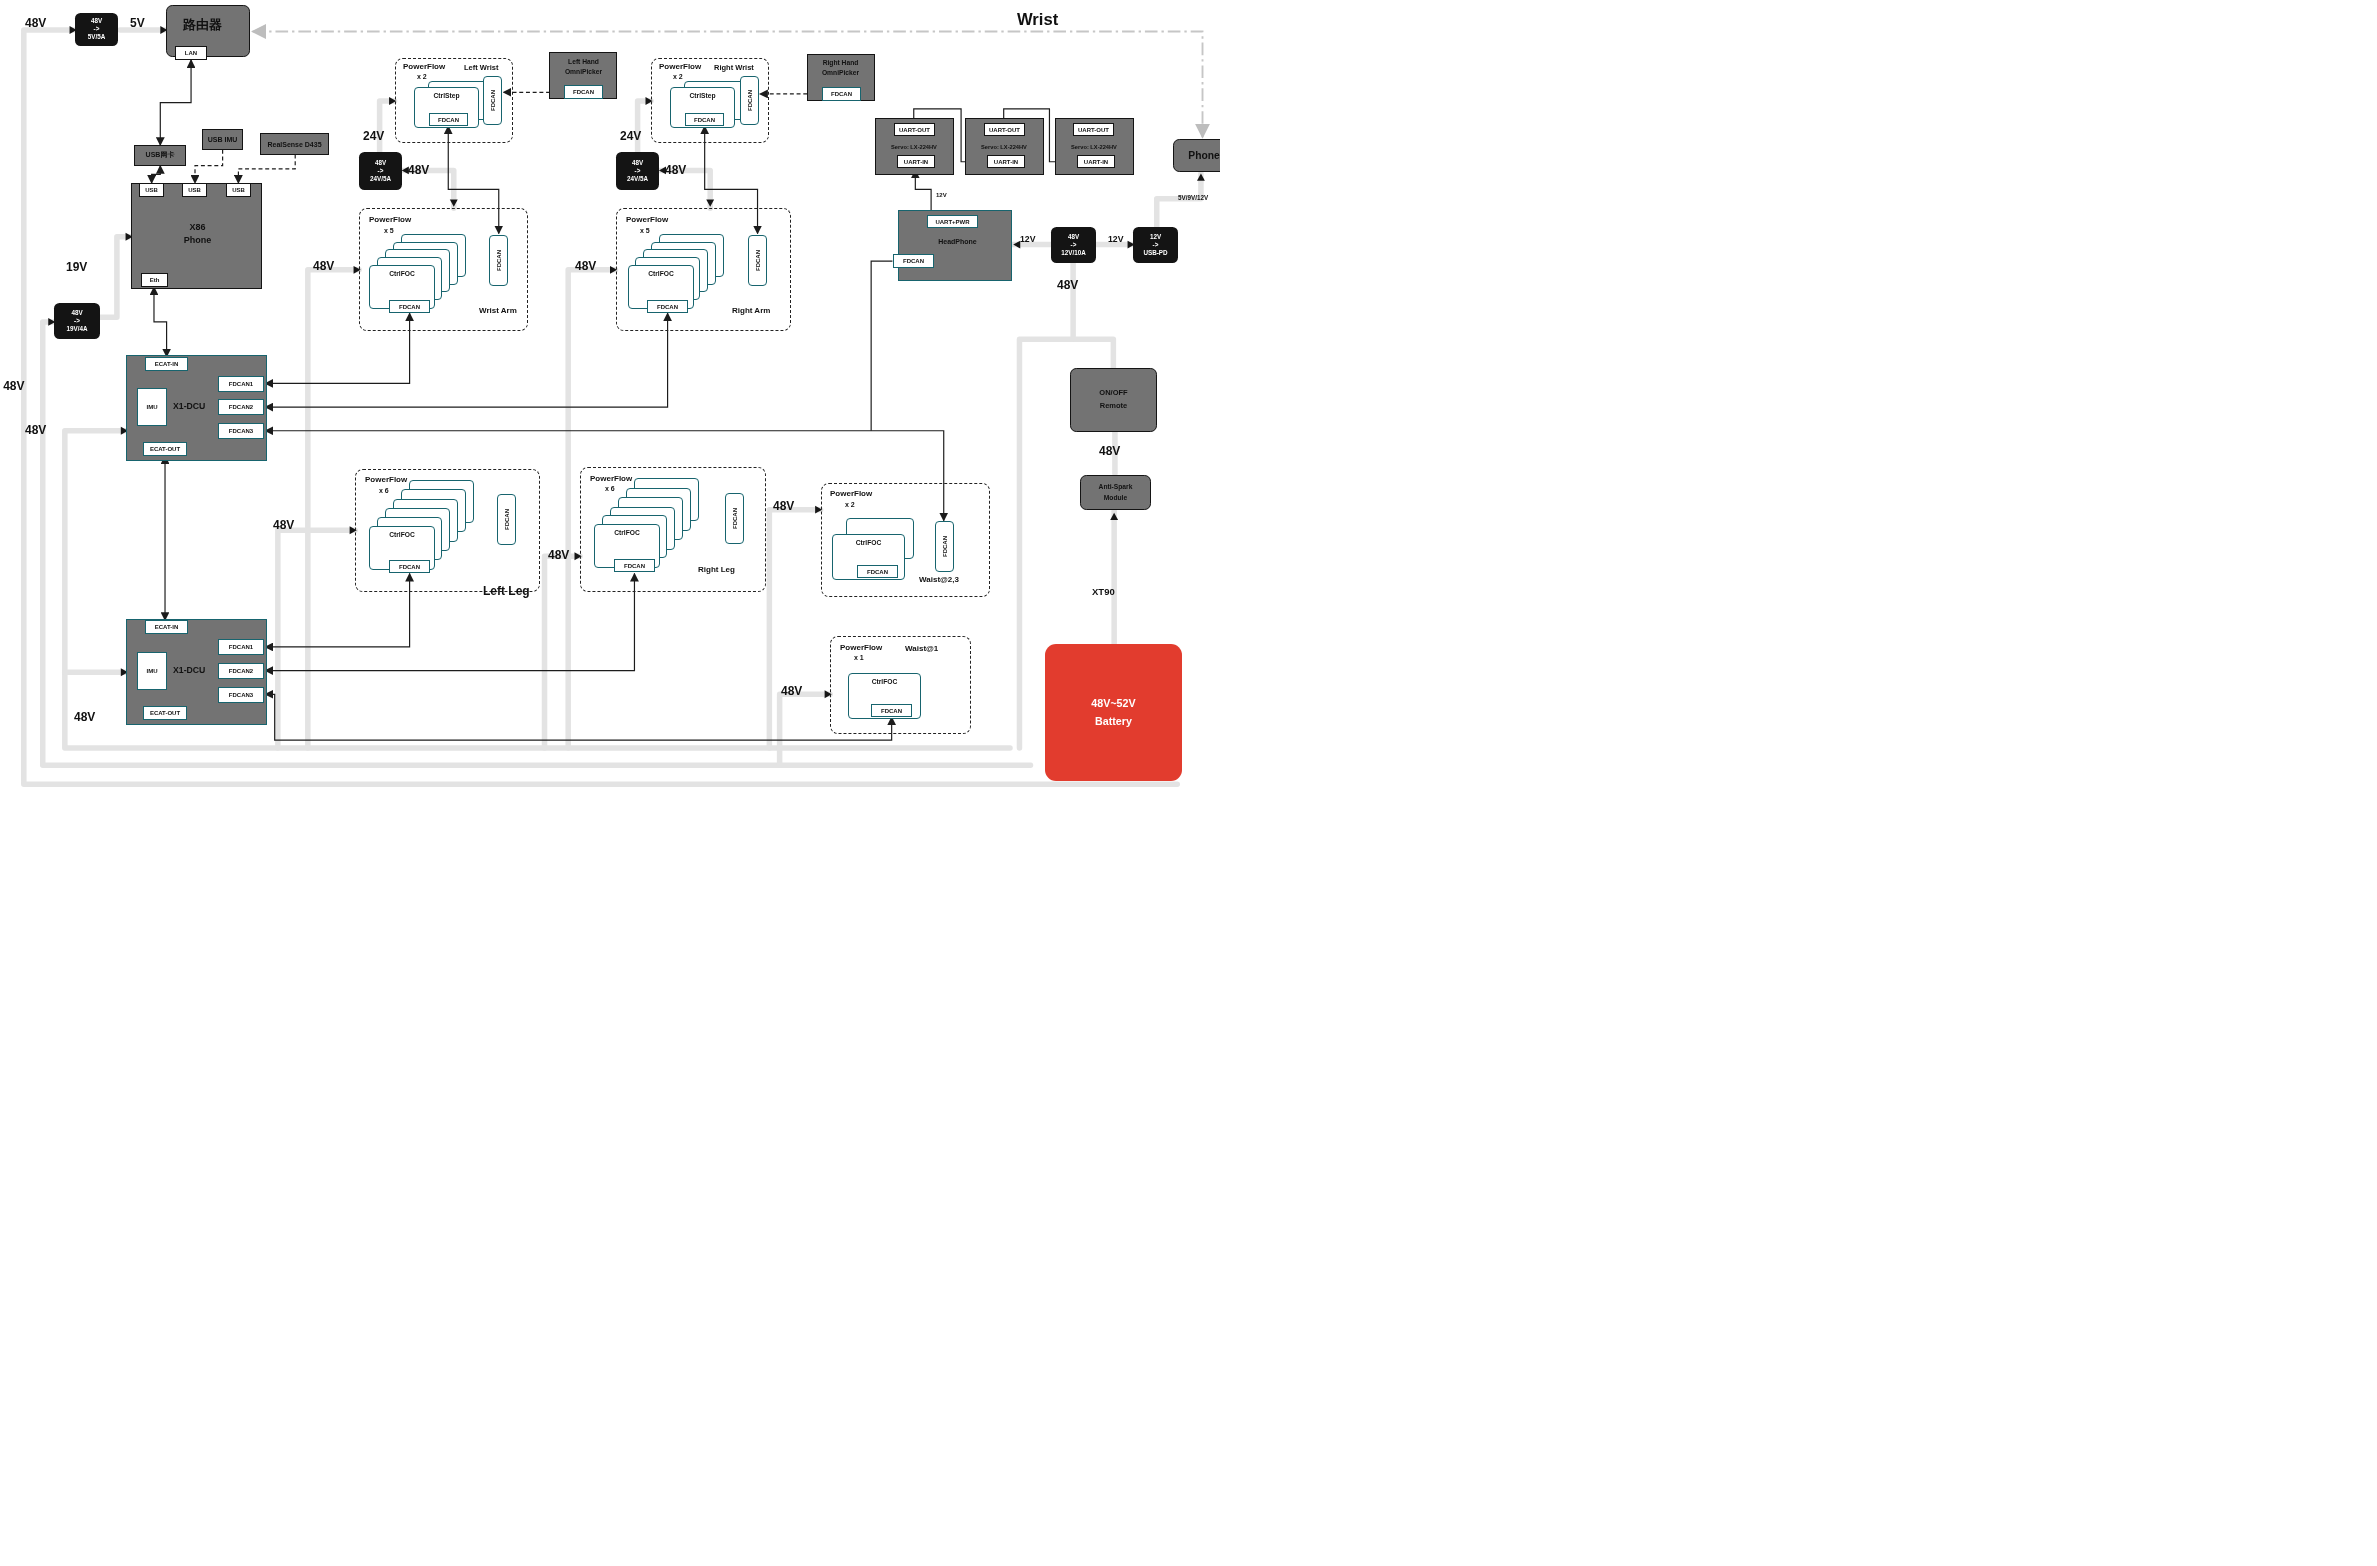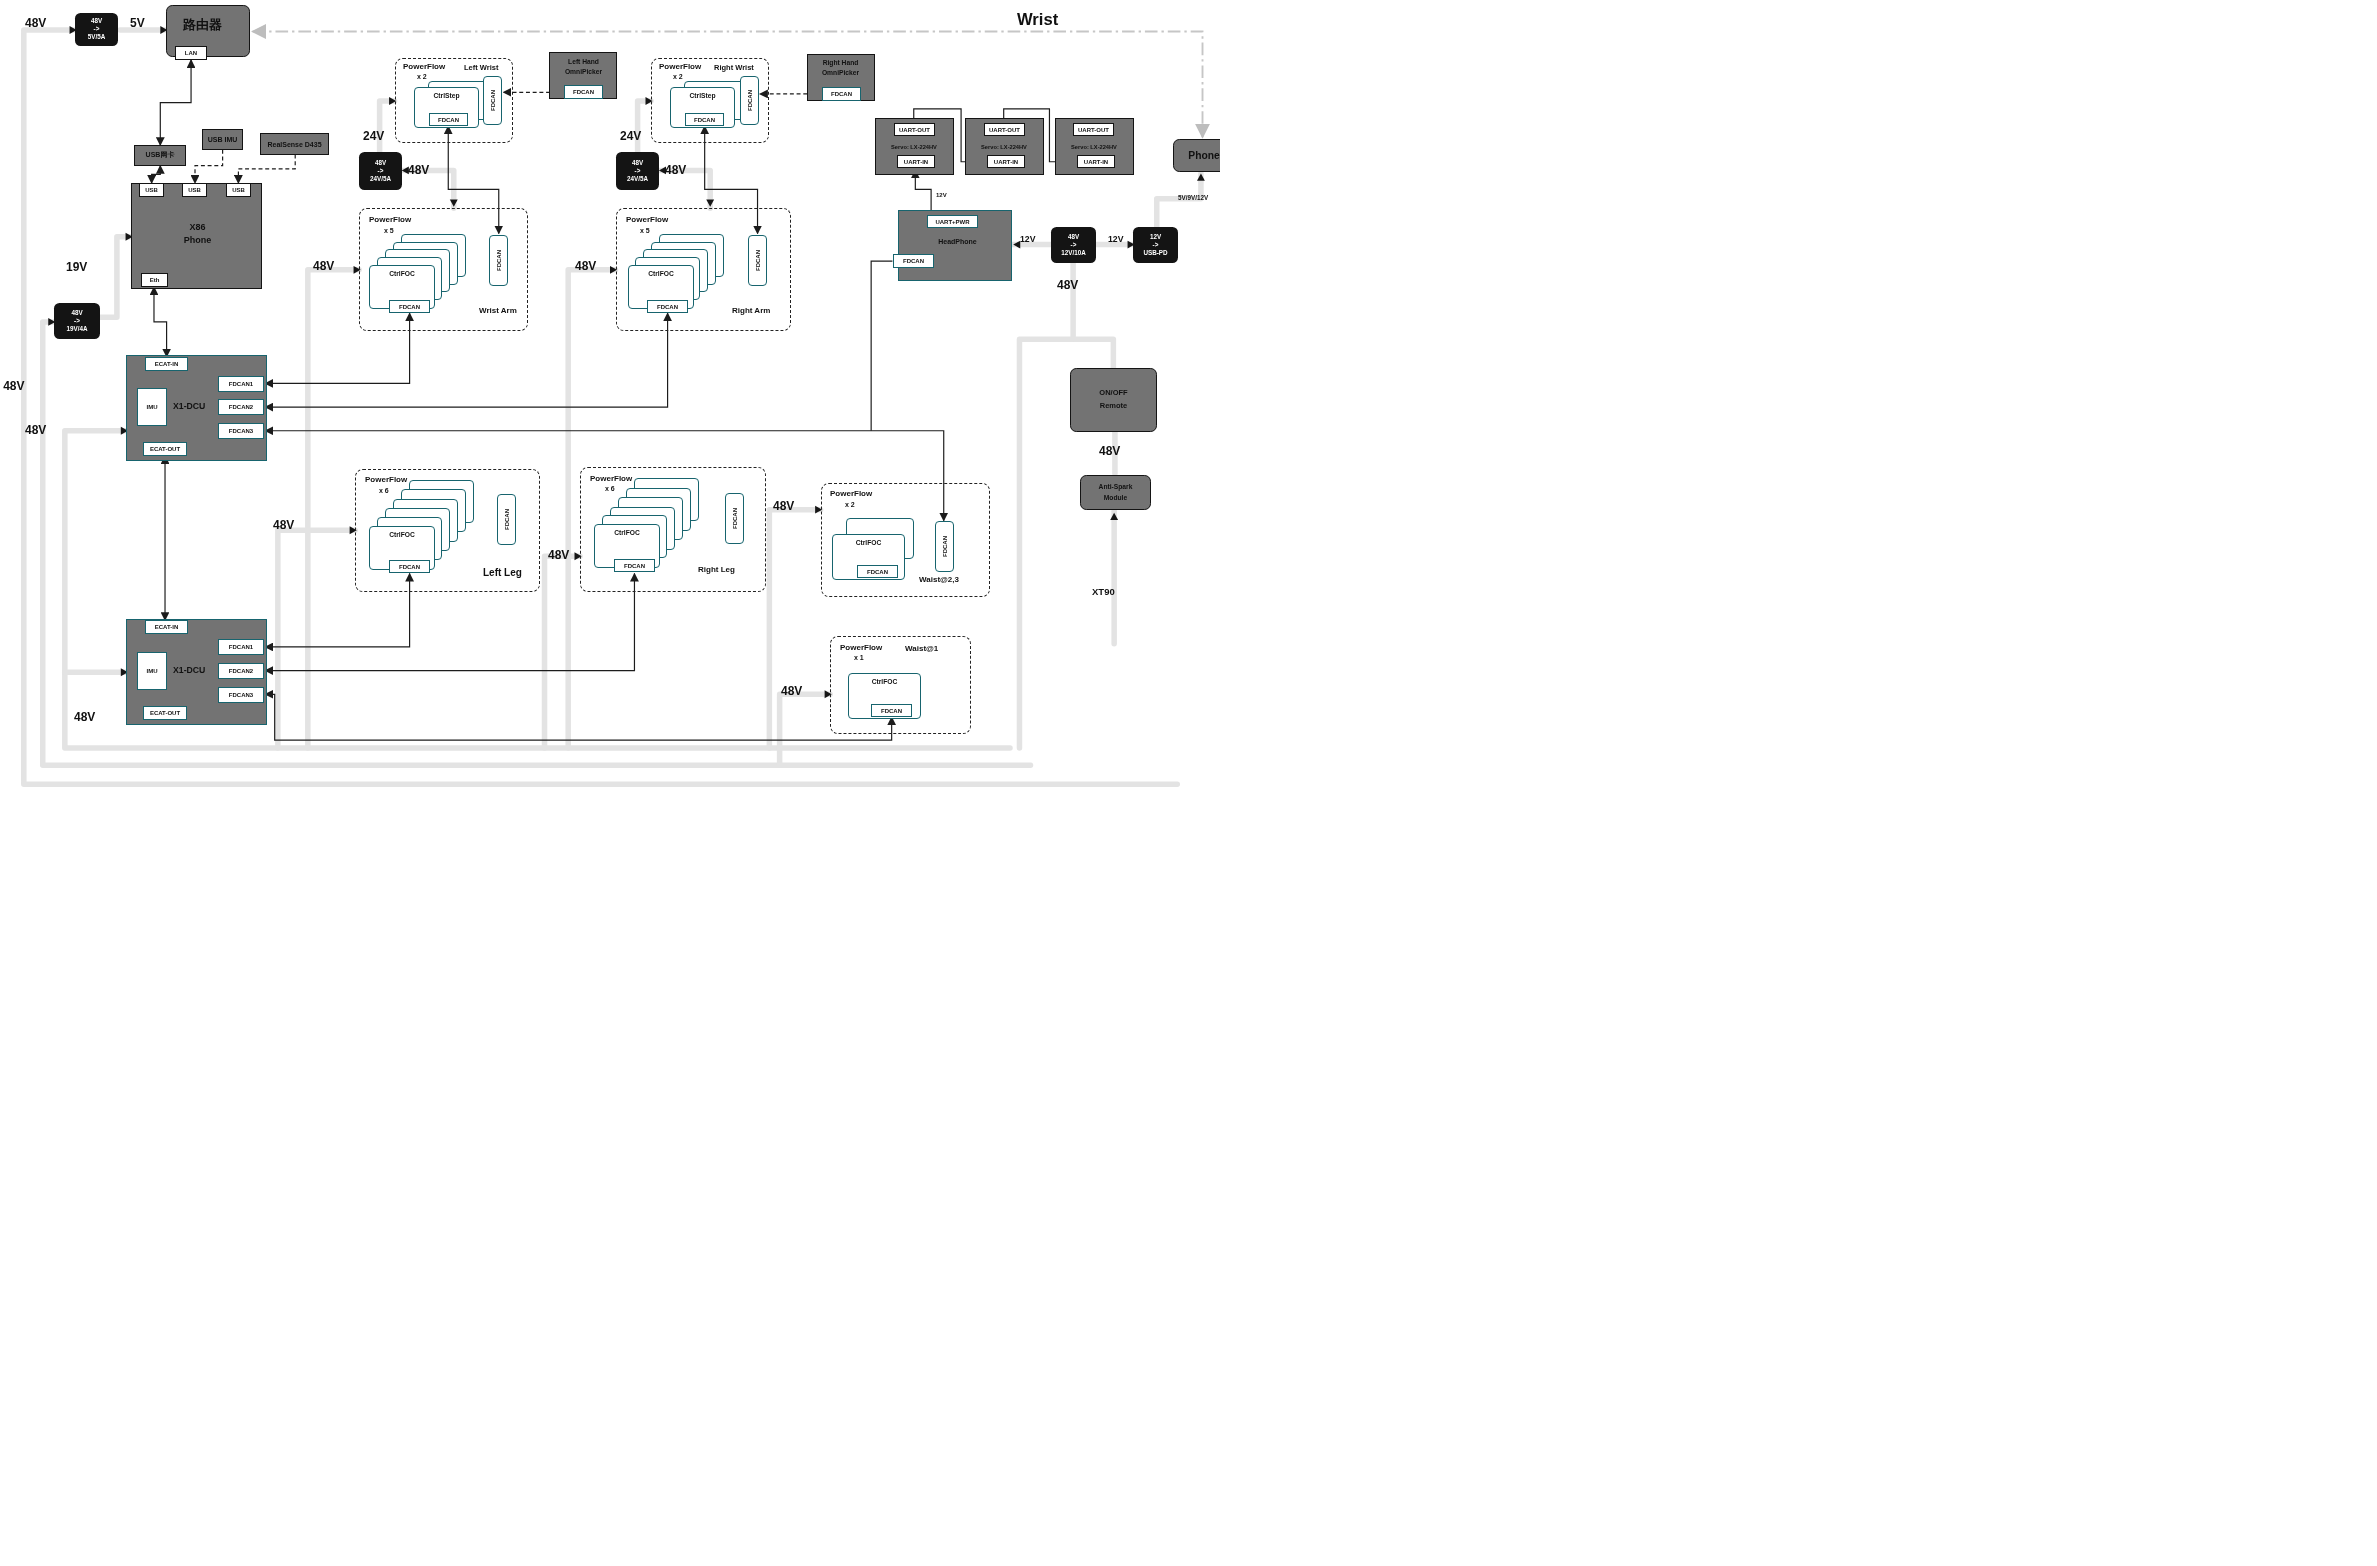--- a/index.html
+++ b/index.html
@@ -306,25 +306,29 @@
   <div class="bx rnd center2" style="left:1070px;top:368px;width:87px;height:64px;font-size:7.5px;font-weight:700;line-height:1.7">
     <span>ON/OFF</span>
     <span>Remote</span>
   </div>
 
   <div class="bx rnd center2" style="left:1080px;top:475px;width:71px;height:35px;font-size:6.7px;font-weight:700;line-height:1.5">
     <span>Anti-Spark</span>
     <span>Module</span>
   </div>
 
+  <div class="batt center2" style="left:1045px;top:644px;width:137px;height:137px">
+    <span>48V~52V</span>
+    <span>Battery</span>
+  </div>
 
   <div class="dash" style="left:355px;top:469px;width:185px;height:123px"></div>
   <span class="ttl" style="left:365px;top:475px;font-size:8px">PowerFlow</span>
   <span class="ttl" style="left:379px;top:487px;font-size:7px">x 6</span>
-  <span class="ttl" style="left:483px;top:567px;font-size:10px">Left Leg</span>
+  <span class="ttl" style="left:483px;top:584px;font-size:12px">Left Leg</span>
   <div class="card" style="left:409px;top:480px;width:65px;height:43px"></div>
   <div class="card" style="left:401px;top:489px;width:65px;height:43px"></div>
   <div class="card" style="left:393px;top:499px;width:65px;height:43px"></div>
   <div class="card" style="left:385px;top:508px;width:65px;height:43px"></div>
   <div class="card" style="left:377px;top:517px;width:65px;height:43px"></div>
   <div class="card front" style="left:369px;top:526px;width:66px;height:44px">CtrlFOC</div>
   <div class="sub tl" style="left:389px;top:560px;width:41px;height:13.4px">FDCAN</div>
   <div class="vtab" style="left:497px;top:494px;width:19px;height:51px">FDCAN</div>
 
   <div class="dash" style="left:580px;top:467px;width:186px;height:125px"></div>

